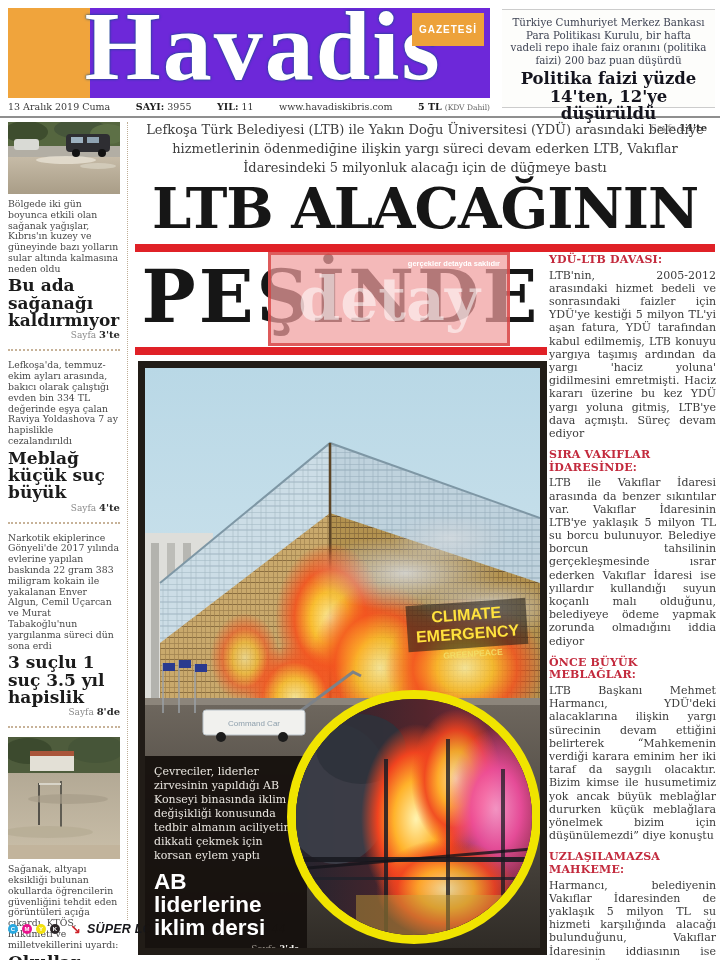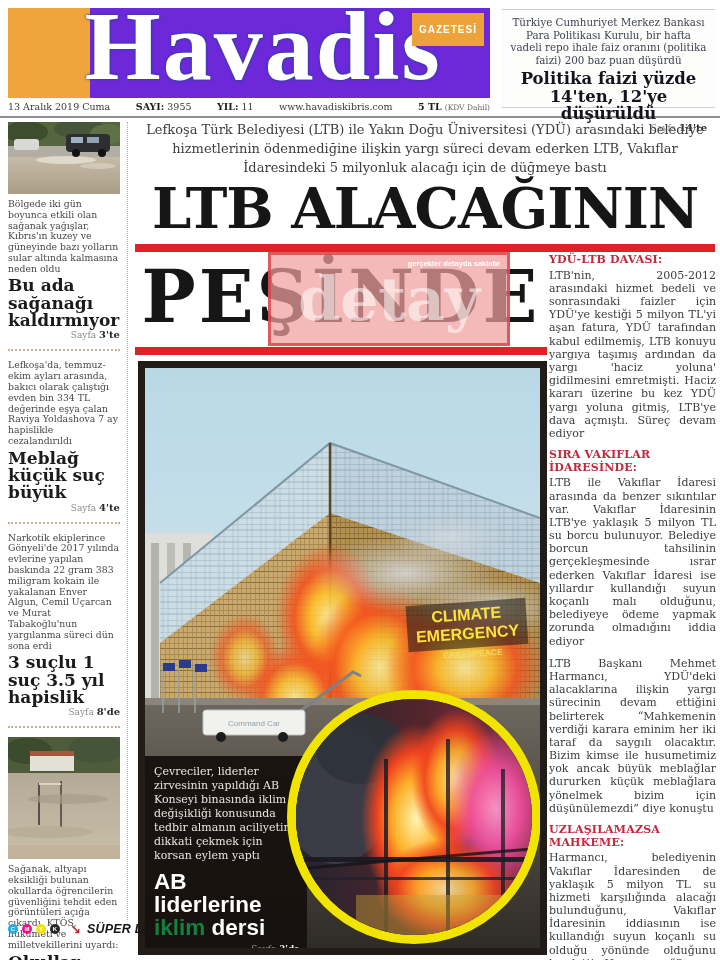--- a/index.html
+++ b/index.html
@@ -62,21 +62,21 @@
 
   
   .photo{left:138px;top:361px;width:409px;height:594px;border:7px solid #211c17;
      box-sizing:border-box;overflow:hidden;background:#cfe0e9;}
   .photo > svg{position:absolute;left:0;top:0;}
   .caption{position:absolute;left:0;top:388px;width:162px;background:rgba(23,18,14,0.97);
      padding:9px 8px 7px 9px;box-sizing:border-box;z-index:2;}
   .caption .cap-text{font-size:11px;line-height:1.28;color:#e9e5df;margin:0 0 6px 0;}
   .caption .cap-head{font-family:"Liberation Sans",sans-serif;font-weight:bold;
      font-size:22.5px;line-height:1.04;color:#ffffff;margin:0;}
-  .caption .yellow{color:#15803d;}
+  .caption .yellow{color:#ffffff;}
   .caption .cap-page{text-align:right;font-size:9px;color:#9a938b;margin-top:2px;}
   .caption .cap-page b{color:#f2f0ec;font-size:11px;font-family:Liberation Serif, serif;}
   .circle{position:absolute;left:142px;top:322px;width:254px;height:254px;border-radius:50%;
      border:9px solid #f0e400;box-sizing:border-box;overflow:hidden;z-index:3;background:#2a2430;}
 
   
   .footerbar{left:8px;top:921px;width:420px;height:16px;display:flex;align-items:center;gap:4px;}
   .dot{width:10px;height:10px;border-radius:50%;display:inline-flex;align-items:center;
      justify-content:center;font-family:"Liberation Sans",sans-serif;font-weight:bold;
      font-size:6px;color:#ffffff;}
@@ -341,20 +341,21 @@
   </div>
 </div>
 
 <div class="abs rightcol">
   <h4 class="sec-head">YDÜ-LTB DAVASI:</h4>
   <p class="sec-body">LTB'nin, 2005-2012 arasındaki hizmet bedeli ve sonrasındaki faizler için YDÜ'ye kestiği 5 milyon TL'yi aşan fatura, YDÜ tarafından kabul edilmemiş, LTB konuyu yargıya taşımış ardından da yargı 'haciz yoluna' gidilmesini emretmişti. Haciz kararı üzerine bu kez YDÜ yargı yoluna gitmiş, LTB'ye dava açmıştı. Süreç devam ediyor</p>
 
   <h4 class="sec-head">SIRA VAKIFLAR İDARESİNDE:</h4>
   <p class="sec-body">LTB ile Vakıflar İdaresi arasında da benzer sıkıntılar var. Vakıflar İdaresinin LTB'ye yaklaşık 5 milyon TL su borcu bulunuyor. Belediye borcun tahsilinin gerçekleşmesinde ısrar ederken Vakıflar İdaresi ise yıllardır kullandığı suyun koçanlı malı olduğunu, belediyeye ödeme yapmak zorunda olmadığını iddia ediyor</p>
 
+  <h4 class="sec-head">ÖNCE BÜYÜK MEBLAĞLAR:</h4>
   <p class="sec-body">LTB Başkanı Mehmet Harmancı, YDÜ'deki alacaklarına ilişkin yargı sürecinin devam ettiğini belirterek “Mahkemenin verdiği karara eminim her iki taraf da saygılı olacaktır. Bizim kimse ile husumetimiz yok ancak büyük meblağlar dururken küçük meblağlara yönelmek bizim için düşünülemezdi” diye konuştu</p>
 
   <h4 class="sec-head">UZLAŞILAMAZSA MAHKEME:</h4>
   <p class="sec-body">Harmancı, belediyenin Vakıflar İdaresinden de yaklaşık 5 milyon TL su hizmeti karşılığında alacağı bulunduğunu, Vakıflar İdaresinin iddiasının ise kullandığı suyun koçanlı su olduğu yönünde olduğunu kaydetti. Harmancı, “Sorunu çözmek için hazırlığımız sürüyor. Umarım sıkıntı aşılır, aşamazsak mahkemeye başvurup alacağımızın peşine düşeceğiz” dedi</p>
 
 </div>
 
 <div class="abs footerbar">
   <span class="dot" style="background:#2aa9e0">C</span>
   <span class="dot" style="background:#e9138c">M</span>

